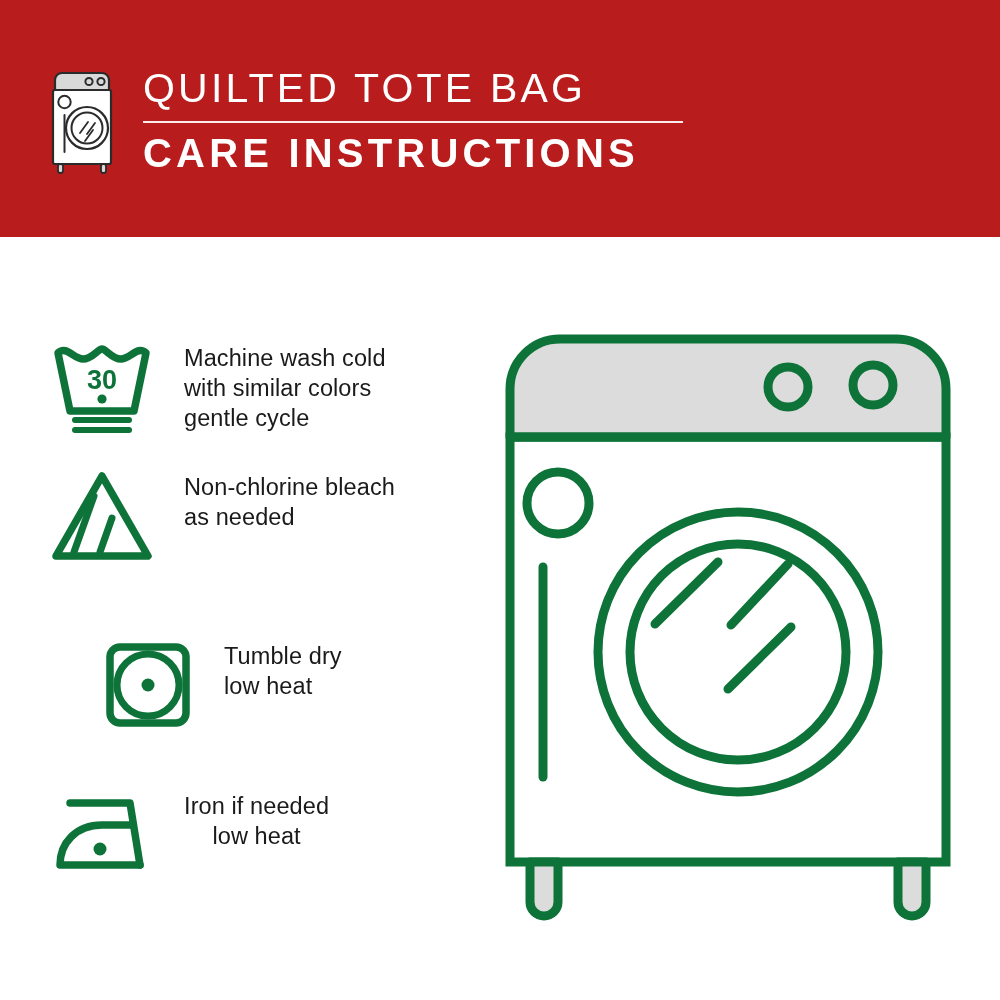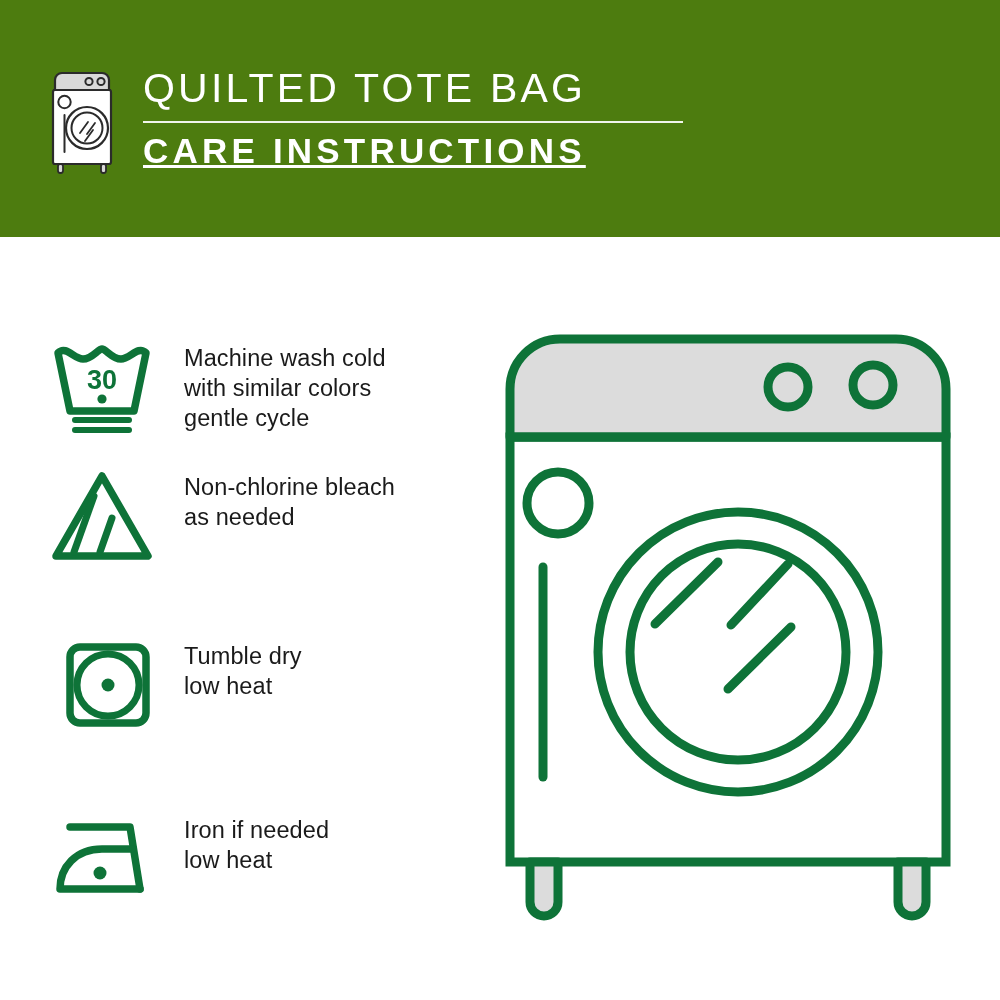--- a/index.html
+++ b/index.html
@@ -8,56 +8,55 @@
     background: #ffffff;
     font-family: "Liberation Sans", sans-serif;
     overflow: hidden;
   }
   .page { position: relative; width: 1000px; height: 1000px; background: #ffffff; }
 
   
   .header {
     position: absolute; left: 0; top: 0;
     width: 1000px; height: 237px;
-    background: #4d7c0f;
+    background: #b91c1c;
     display: flex; align-items: center;
   }
   .header-logo {
     position: absolute; left: 44px; top: 66px;
     width: 76px; height: 110px;
   }
   .header-titles {
     position: absolute; left: 143px; top: 68px;
     width: 560px;
   }
   .title-main {
     font-size: 41px; font-weight: 300; letter-spacing: 3.2px;
     color: #ffffff; line-height: 1.0; white-space: nowrap;
     font-family: "Liberation Sans", sans-serif;
   }
   .title-rule {
     height: 2px; background: #ffffff; opacity: .92;
     margin: 12px 0 10px 0; width: 540px;
   }
   .title-sub {
-    font-size: 35px; font-weight: 700; letter-spacing: 4.2px;
+    font-size: 40px; font-weight: 700; letter-spacing: 4.2px;
     color: #ffffff; line-height: 1.0; white-space: nowrap;
     font-family: "Liberation Sans", sans-serif;
-    text-decoration: underline;
   }
 
   
   .body-area { position: absolute; left: 0; top: 237px; width: 904px; height: 763px; background:#fff; }
 
   .care-list { position: absolute; left: 0; top: 0; width: 480px; height: 763px; }
   .care-row { position: absolute; left: 0; width: 480px; display: flex; align-items: flex-start; }
   .care-row-0 { top: 100px; }
   .care-row-1 { top: 229px; }
-  .care-row-2 { top: 398px; }
-  .care-row-3 { top: 572px; }
+  .care-row-2 { top: 398px; padding-left: 40px; }
+  .care-row-3 { top: 548px; text-align: center; }
 
   .care-symbol {
     width: 108px; min-width: 108px; margin-left: 48px;
     display: flex; align-items: center; justify-content: center;
   }
   .care-text {
     margin-left: 28px; padding-top: 6px;
     font-size: 23.5px; line-height: 30px; color: #1a1a1a;
     font-weight: 400; letter-spacing: .1px;
     font-family: "Liberation Sans", sans-serif;

